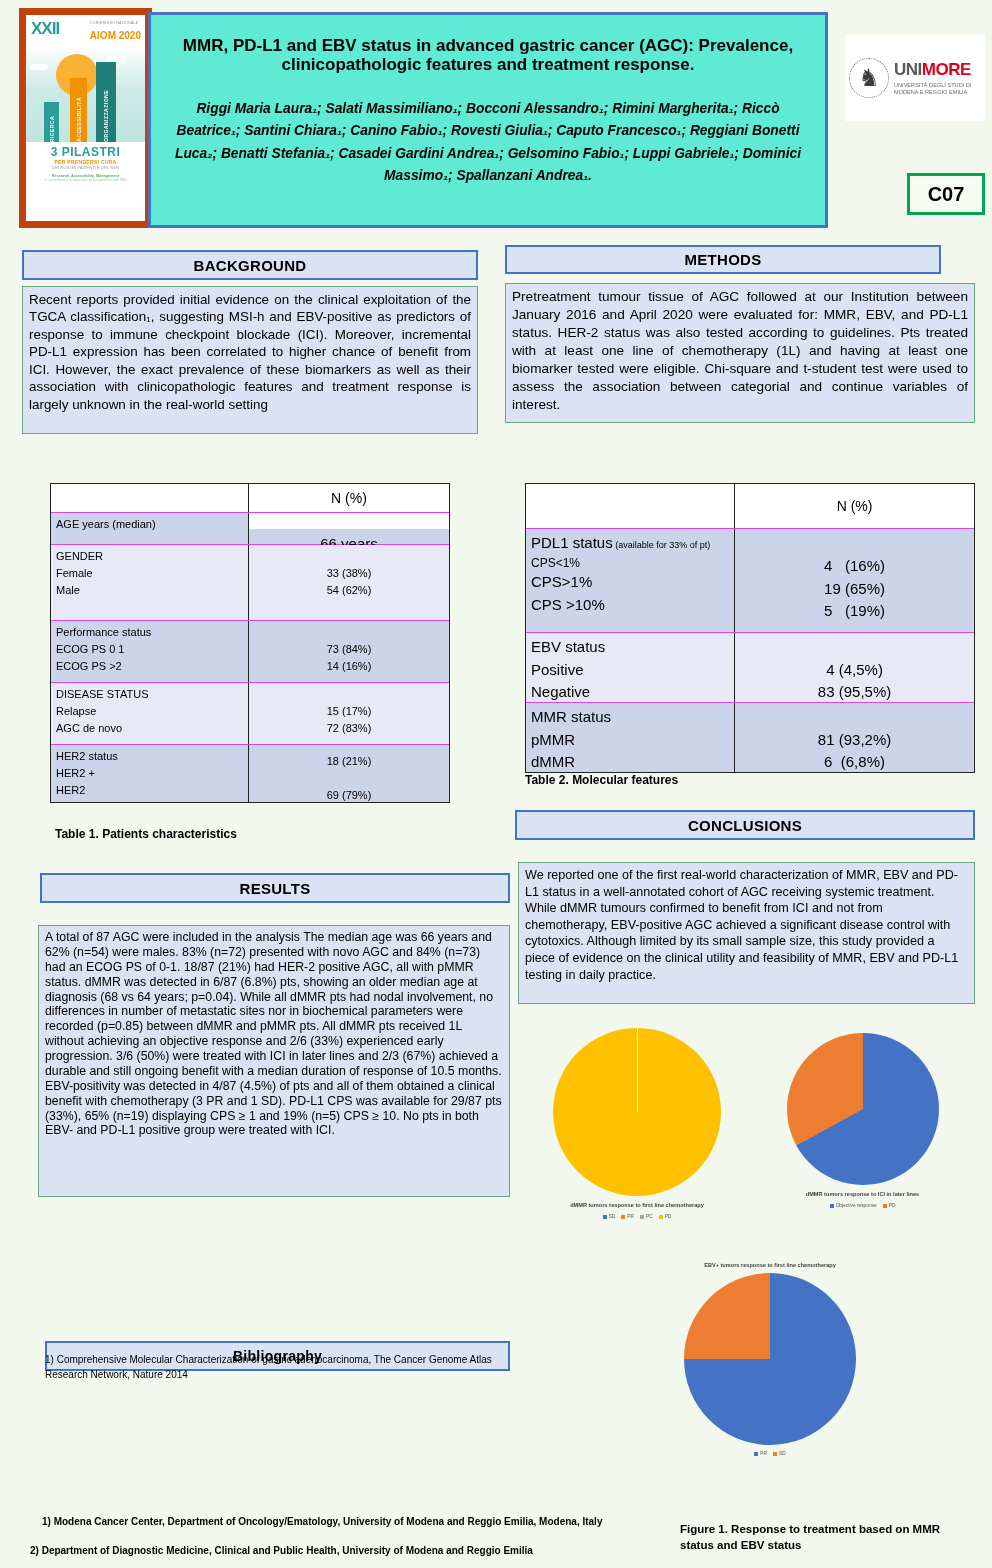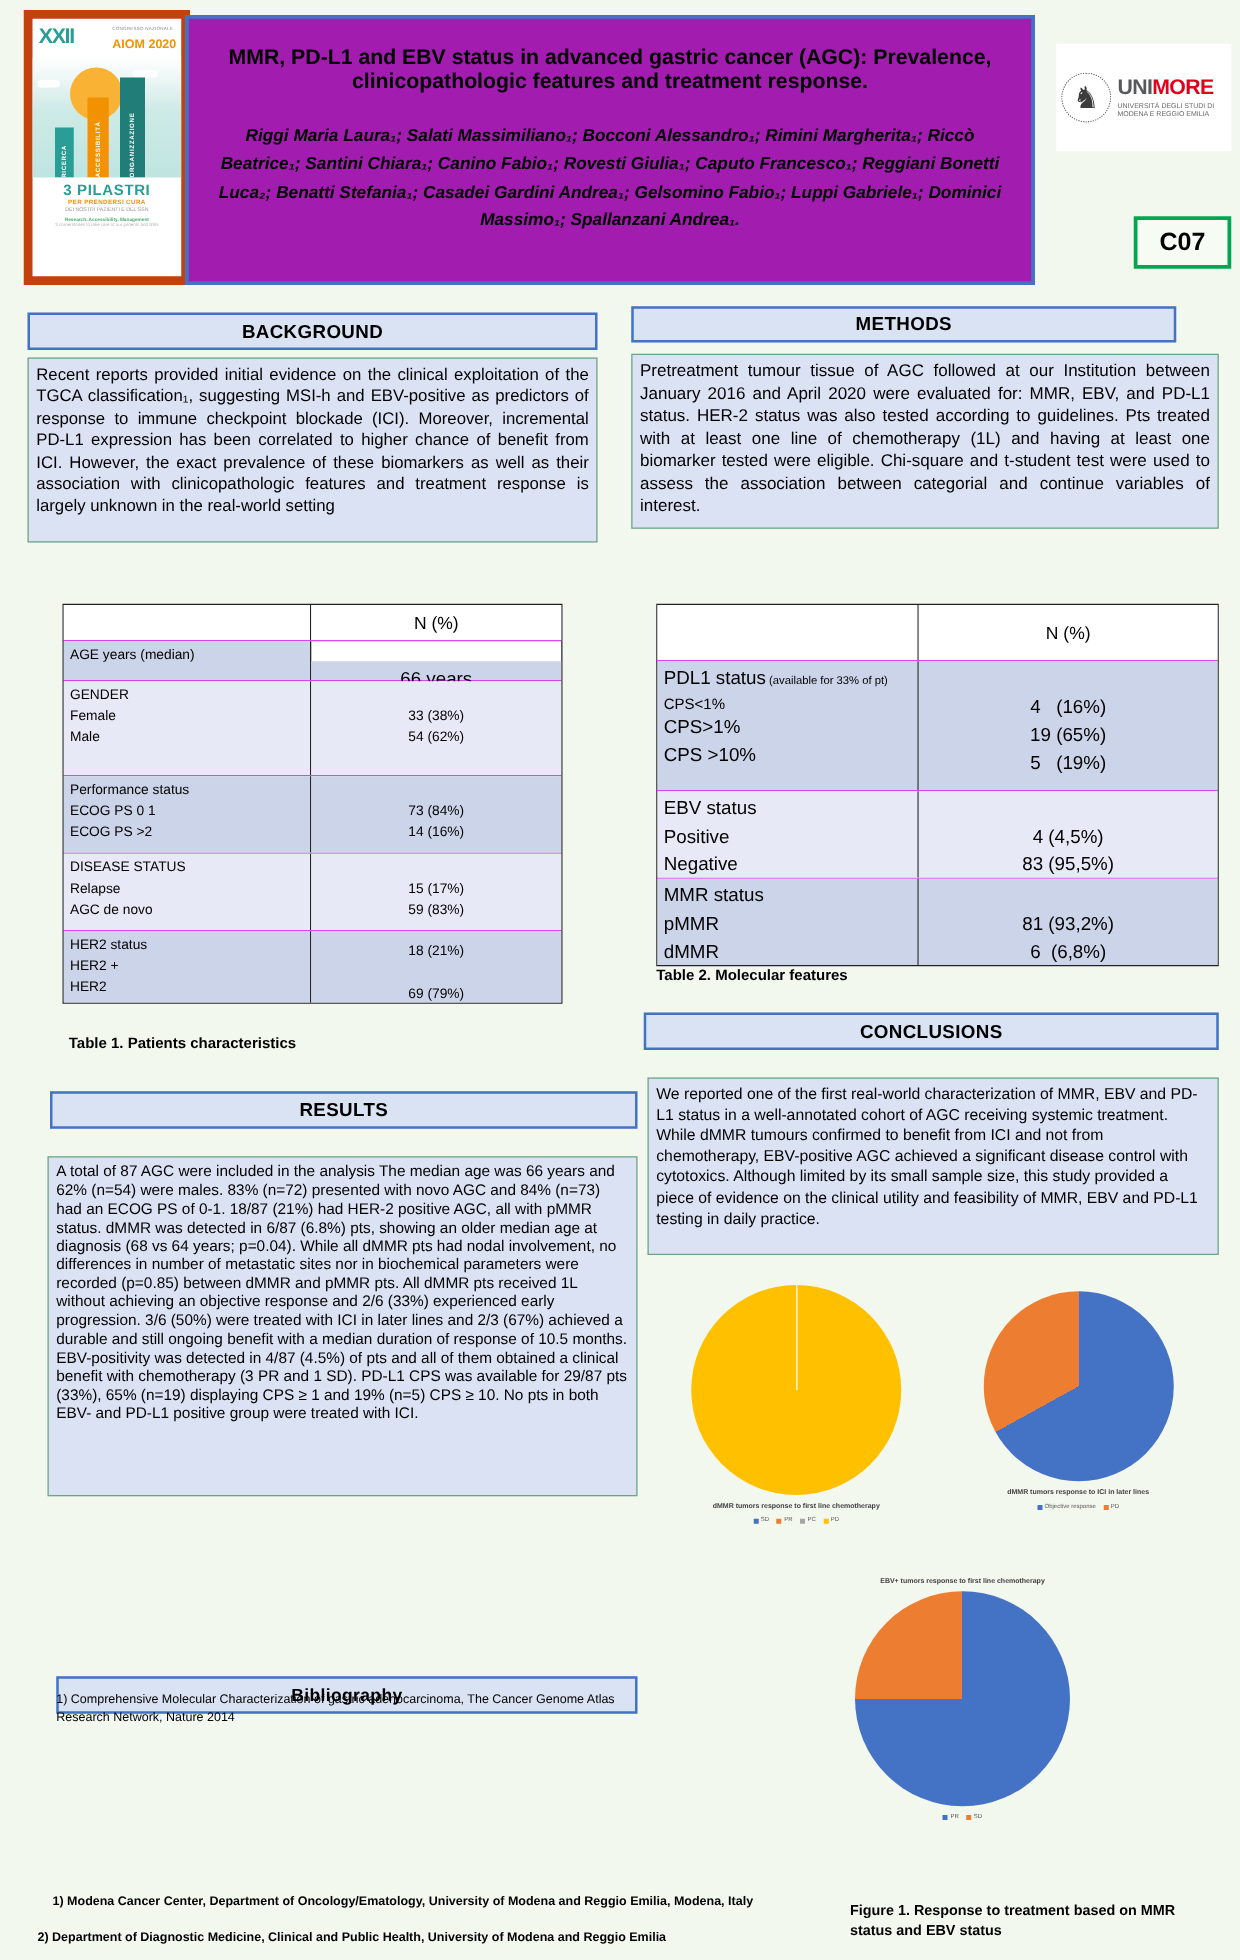--- a/index.html
+++ b/index.html
@@ -1,21 +1,21 @@
 <!DOCTYPE html>
 <html><head>
 <meta charset="utf-8">
 <style>
   * { margin:0; padding:0; box-sizing:border-box; }
   body { font-family:"Liberation Sans", sans-serif; background:#e8ece4; }
   #poster { position:relative; width:992px; height:1568px; background:#f3f8ee; overflow:hidden; margin:0 auto; }
   .abs { position:absolute; }
 
   
-  .title-box { left:148px; top:12px; width:680px; height:216px; background:#a21caf; border:3px solid #4472c4; text-align:center; padding-top:22px; }
+  .title-box { left:148px; top:12px; width:680px; height:216px; background:#5eead4; border:3px solid #4472c4; text-align:center; padding-top:22px; }
   .title-line { font-weight:bold; font-size:17px; color:#000; line-height:1.1; }
   .title-line.second { }
   .authors { margin:24px 14px 0 14px; font-style:italic; font-weight:bold; font-size:13.8px; line-height:1.6; color:#000; }
 
   
   .aiom { left:19px; top:8px; width:133px; height:220px; background:#c2410c; padding:7px; }
   .aiom-inner { width:100%; height:100%; background:#ffffff; position:relative; overflow:hidden; }
   .aiom-head { display:flex; justify-content:space-between; padding:4px 4px 0 5px; }
   .aiom-xxii { color:#2a9d96; font-weight:bold; font-size:17px; letter-spacing:-1px; }
   .aiom-head-r { text-align:left; padding-top:2px; }
@@ -165,21 +165,21 @@
       <div class="cell val shade-d" style="width:200px;">
 73  (84%)
 14  (16%)</div>
     </div>
     <div class="trow" style="height:62px;">
       <div class="cell lbl shade-l" style="width:198px;">DISEASE STATUS
 Relapse
 AGC de novo</div>
       <div class="cell val shade-l" style="width:200px;">
 15 (17%)
-59 (83%)</div>
+72 (83%)</div>
     </div>
     <div class="trow" style="height:58px;">
       <div class="cell lbl shade-d" style="width:198px;">HER2 status
 HER2 +
 HER2</div>
       <div class="cell val shade-d" style="width:200px;padding-top:8px;">18 (21%)
 
 69 (79%)</div>
     </div>
   </div>

